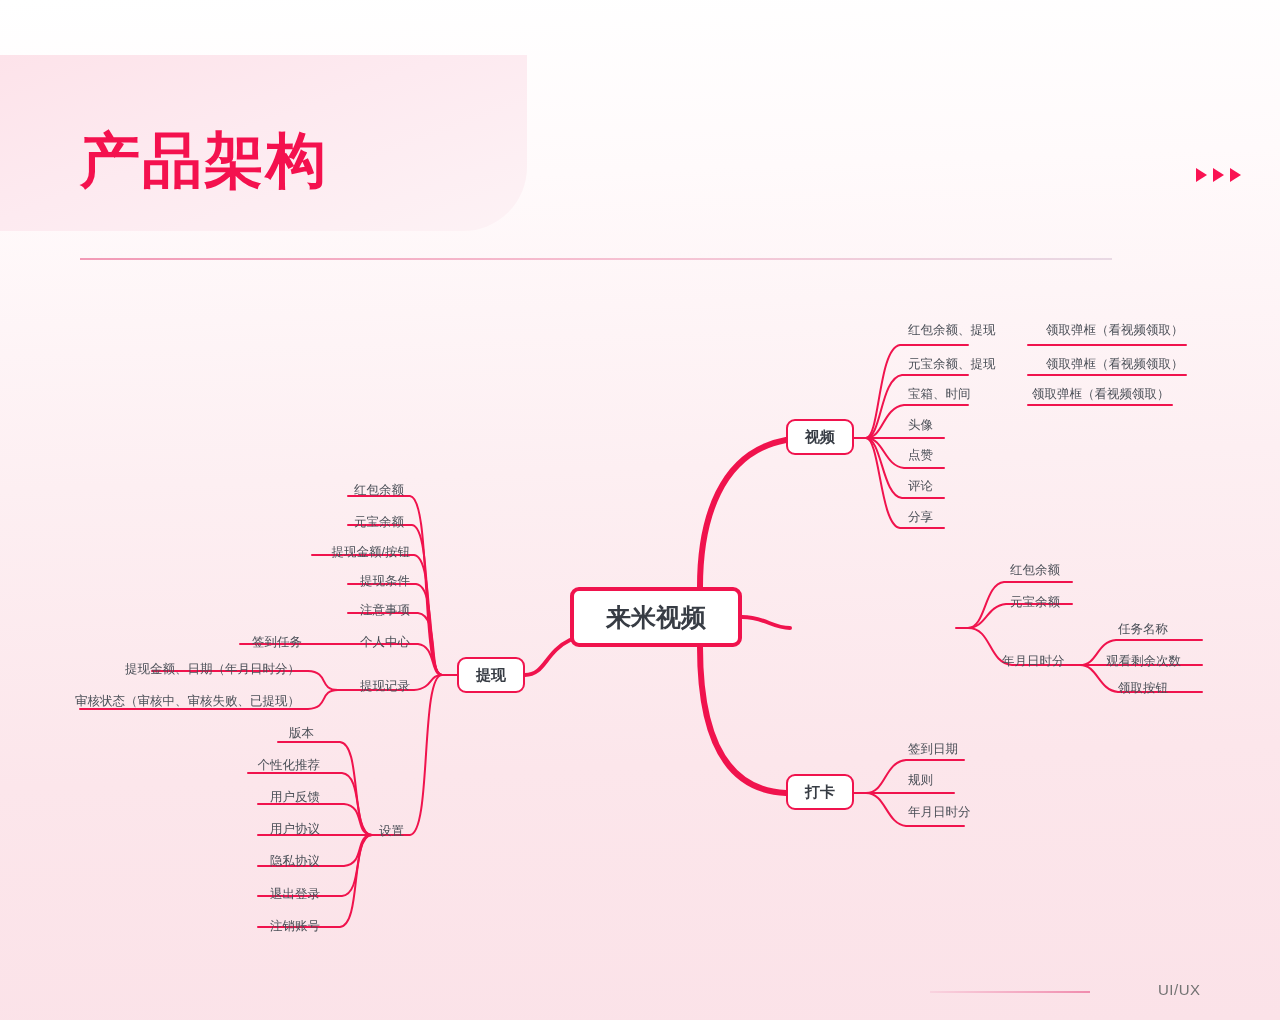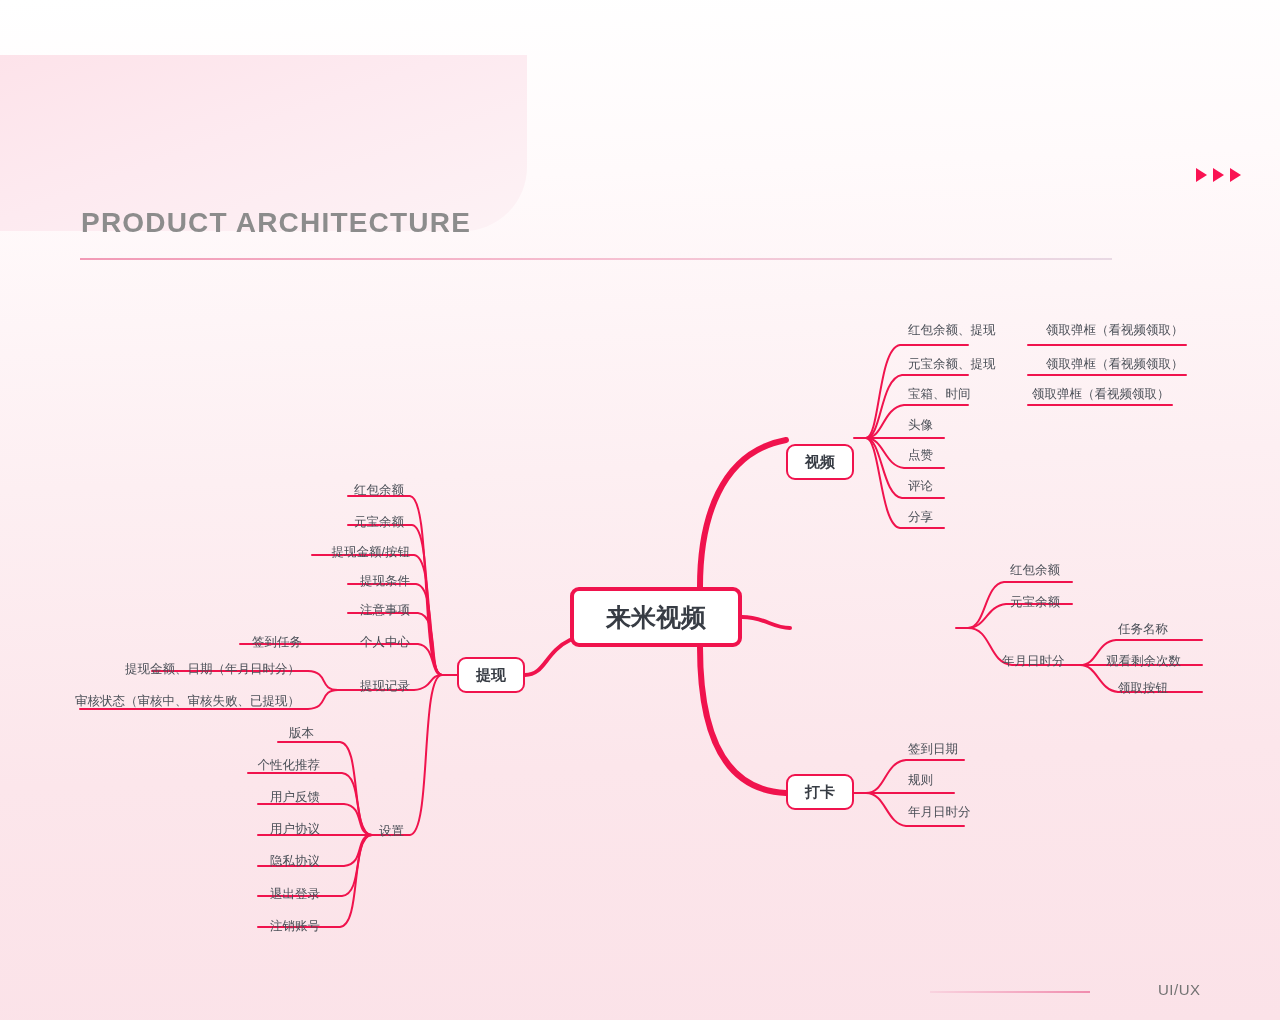--- a/index.html
+++ b/index.html
@@ -57,40 +57,40 @@
     position:absolute;background:#ffffff;border:2px solid #f0134d;
     border-radius:9px;color:#373c44;display:flex;align-items:center;
     justify-content:center;box-sizing:border-box;white-space:nowrap;
     font-weight:bold;
   }
   .node.root{
     border-width:4px;border-radius:9px;font-size:25px;
     left:570px;top:587px;width:172px;height:60px;
   }
   .node.lv2{font-size:15px;height:36px;}
-  .node.n-video{left:786px;top:444px;width:68px;}
+  .node.n-video{left:786px;top:419px;width:68px;}
   .node.n-task{left:790px;top:610px;width:166px;}
   .node.n-checkin{left:786px;top:774px;width:68px;}
   .node.n-withdraw{left:457px;top:657px;width:68px;}
 
   
   .leaf{
     position:absolute;font-size:12.5px;color:#4a4f57;white-space:nowrap;
     line-height:1;
   }
   .leaf.r{transform:translateX(0);}        
   .leaf.l{transform:translateX(-100%);}    
 </style>
 </head>
 <body>
 
 <div class="stage">
 
   <div class="header-panel"></div>
-  <div class="title-en">PRODUCT ARCHITECTURE</div>
+  <div class="title-cn">产品架构</div>
   <div class="title-rule"></div>
   <div class="dots">
     <span class="tri"></span>
     <span class="tri"></span>
     <span class="tri"></span>
   </div>
 
   <svg class="map" viewBox="0 0 1280 1020">
     <g fill="none" stroke="#f0134d" stroke-linecap="round">
 

